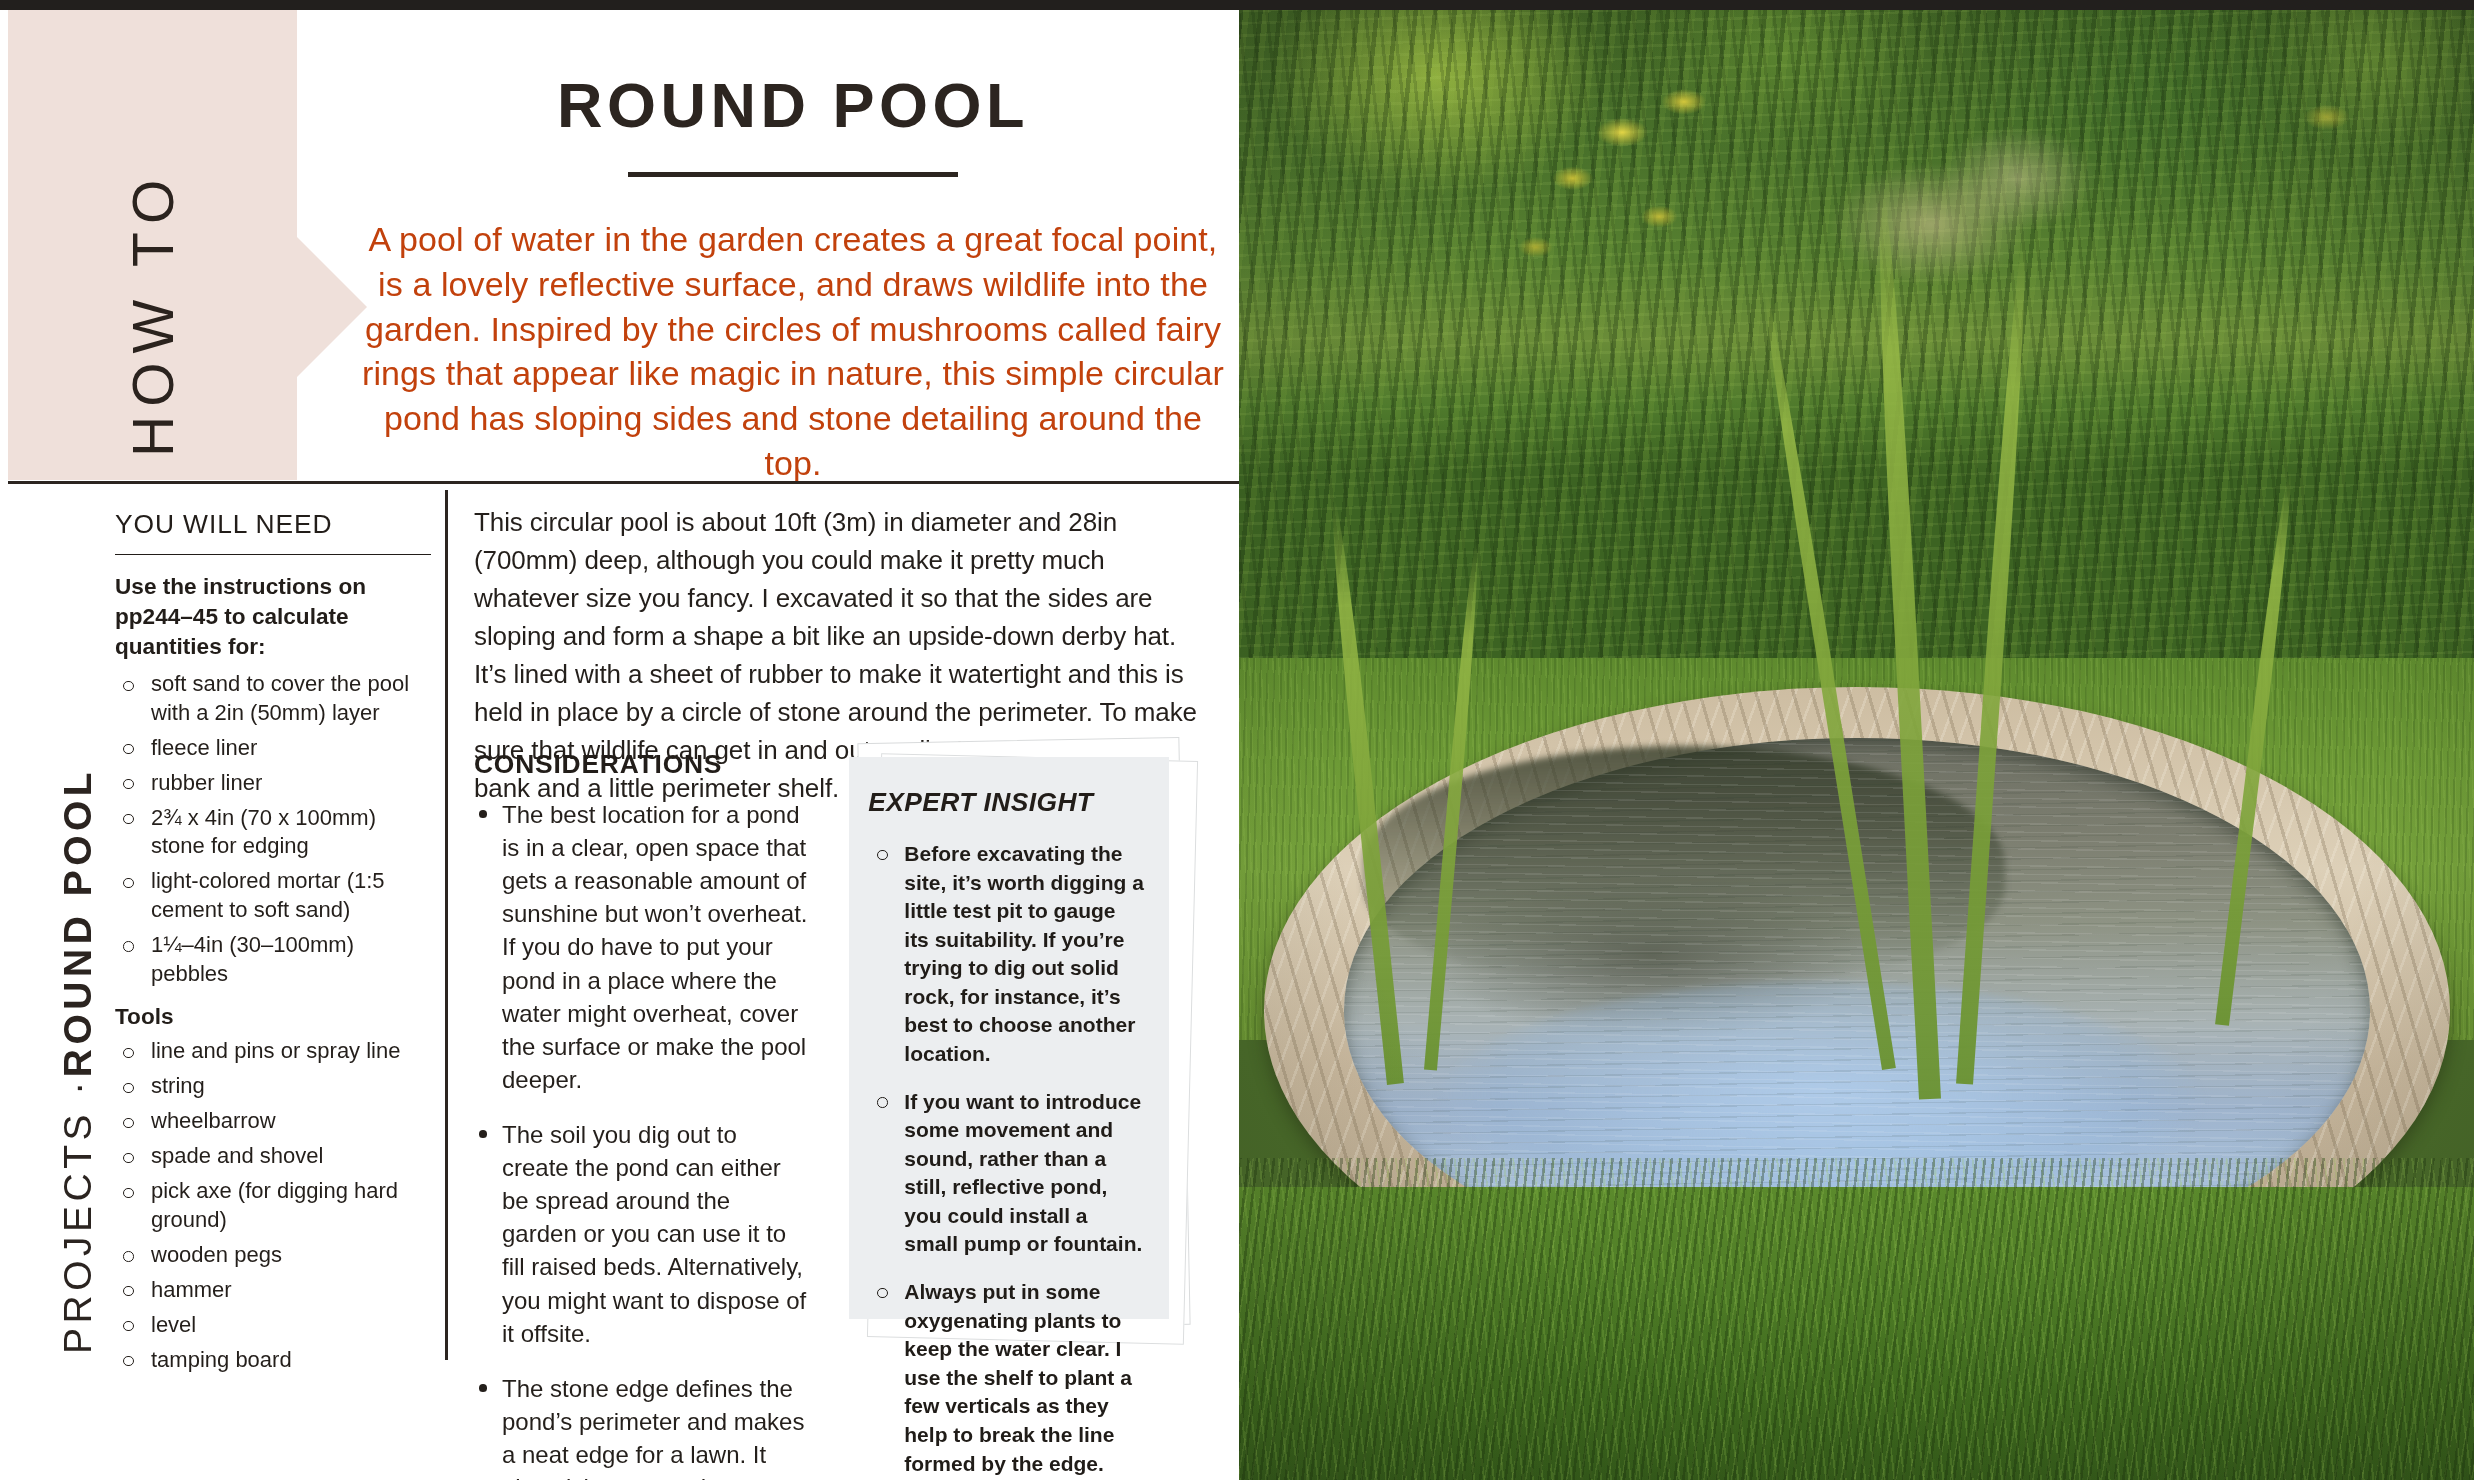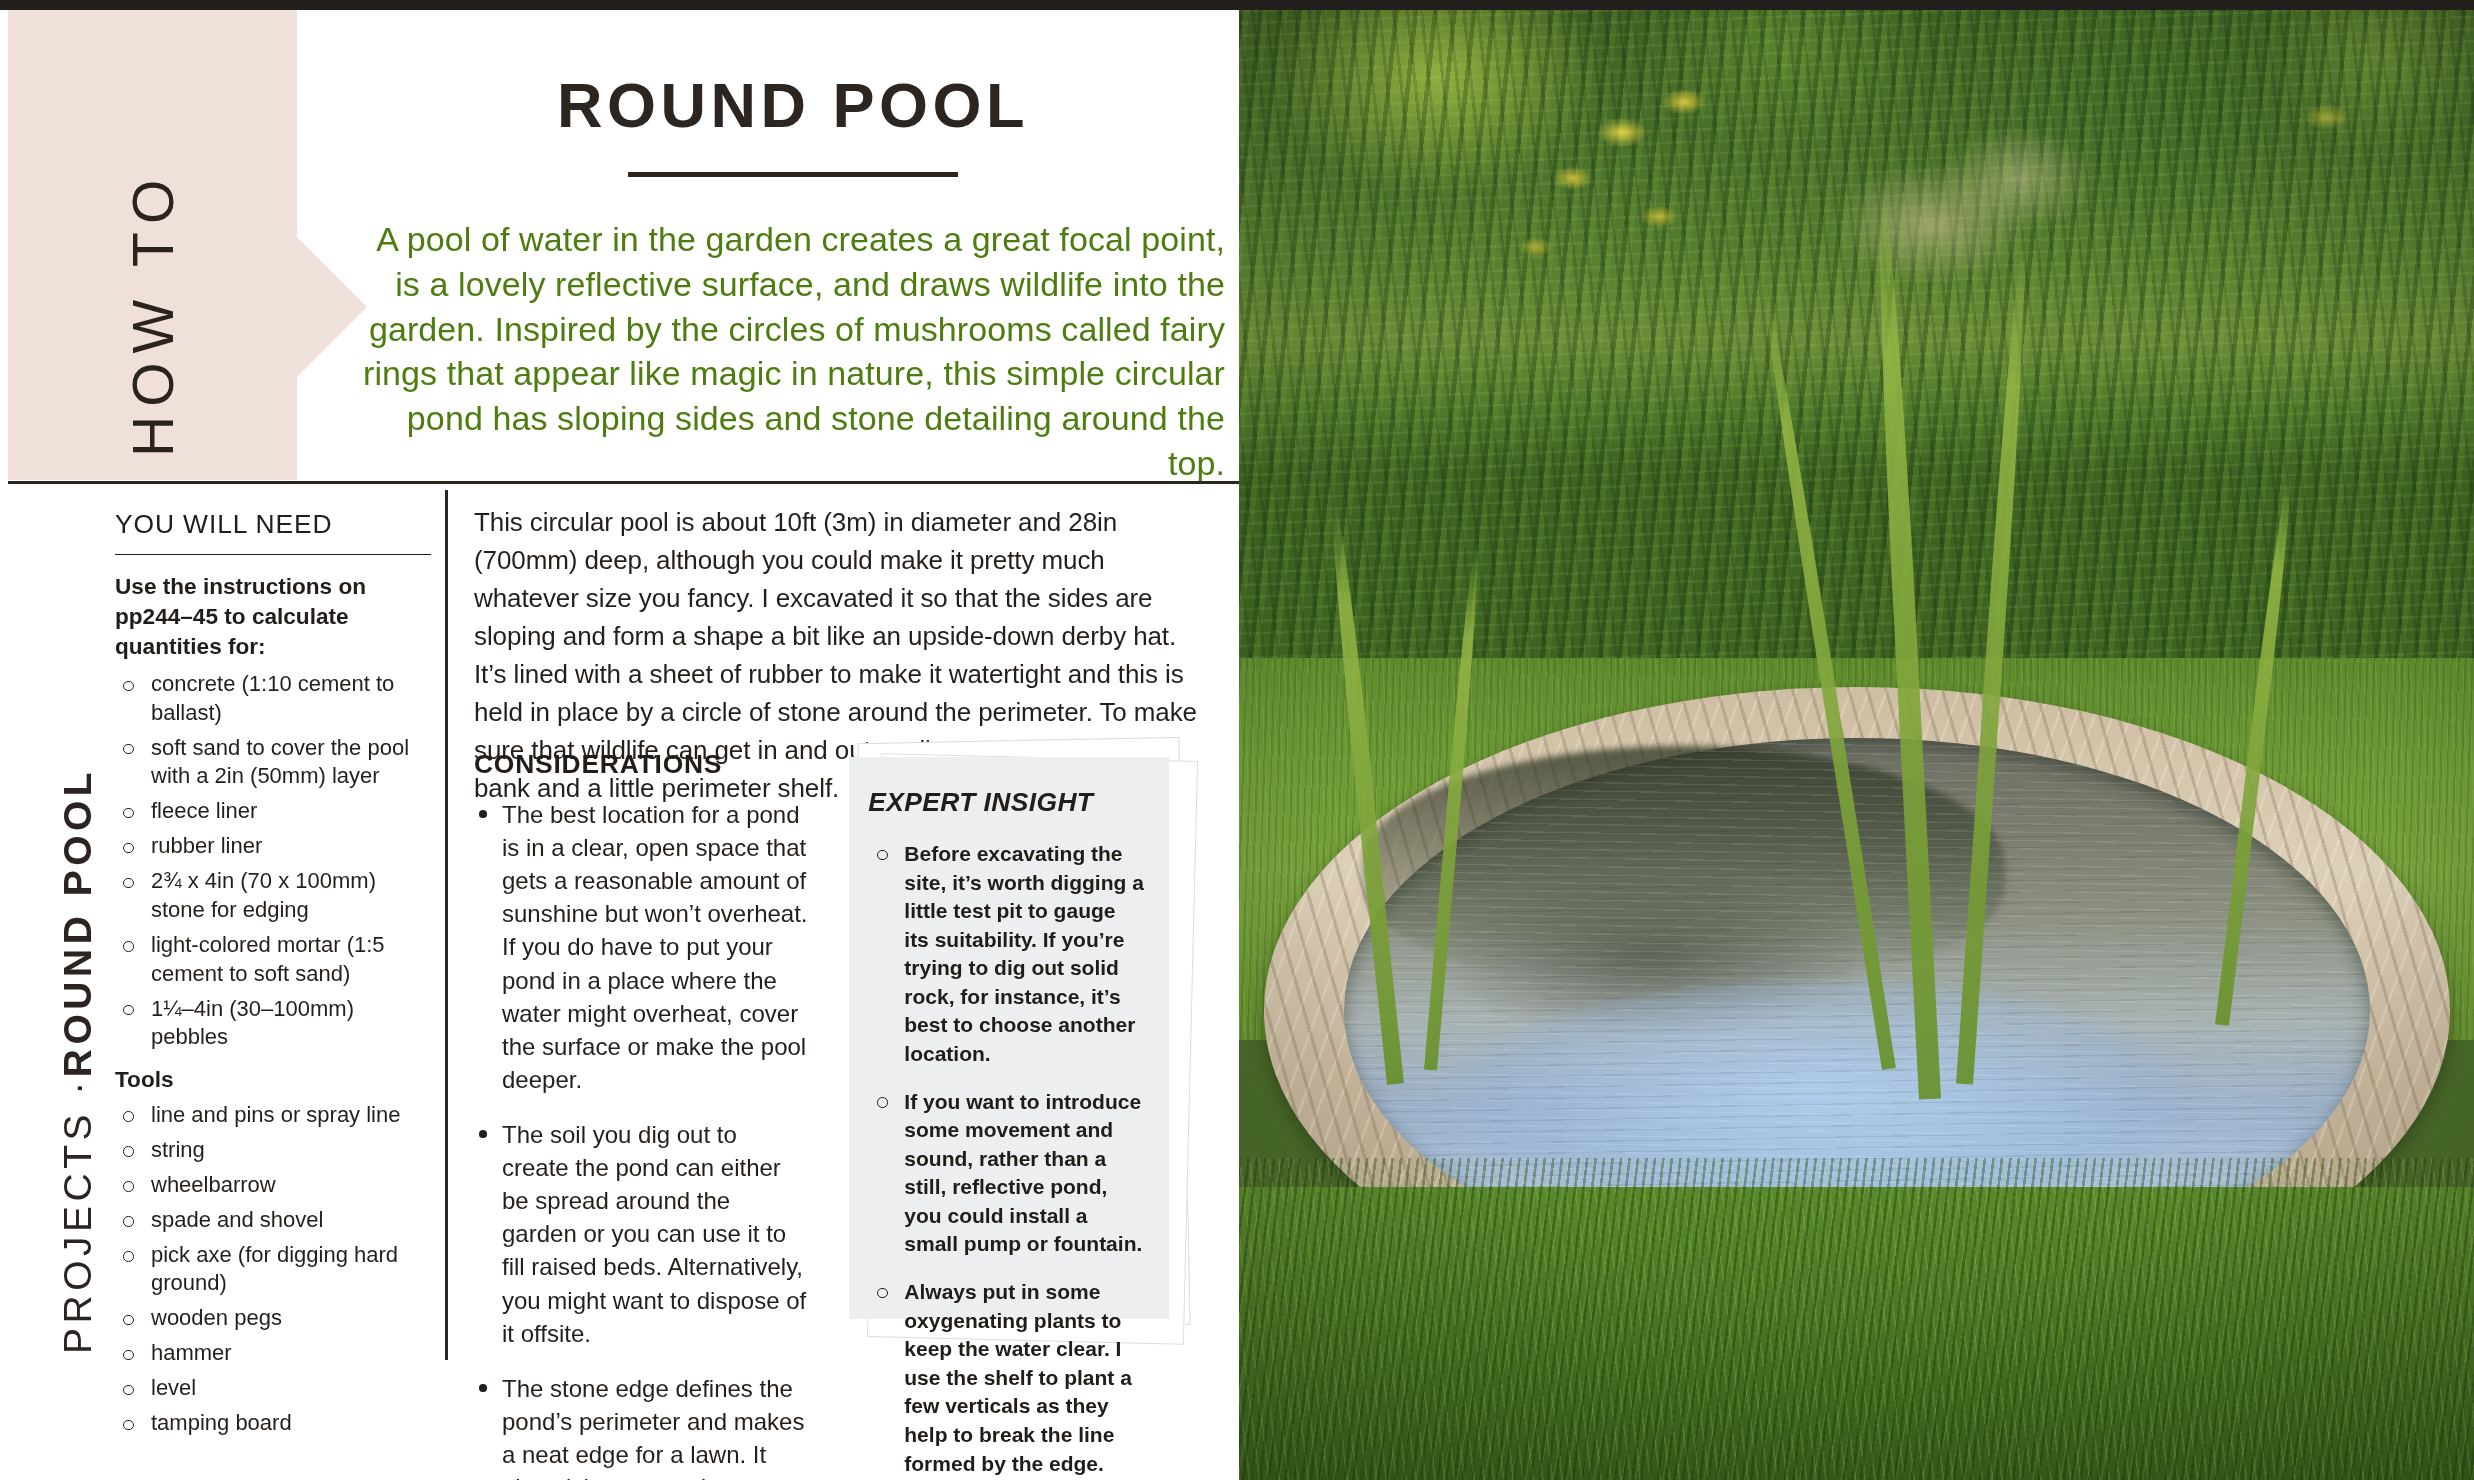--- a/index.html
+++ b/index.html
@@ -191,24 +191,23 @@
   }
   .title-rule {
     width: 330px; height: 4.5px;
     background: #2c2520;
     margin: 32px auto 0;
   }
   .standfirst {
     margin-top: 40px;
     font-size: 34px;
     line-height: 1.32;
-    color: #4d7c0f;
+    color: #c2410c;
     font-weight: 400;
     letter-spacing: 0.1px;
-    text-align: right;
   }
 
   
   .h-rule {
     position: absolute;
     left: 7.7px; top: 481px;
     width: 1231px; height: 3.2px;
     background: #2c2520;
   }
 
@@ -437,21 +436,20 @@
   <div class="running-head">
     <span class="rh-light">PROJECTS · </span>
       <span class="rh-bold">ROUND POOL</span>
   </div>
 
   <div class="ywn-col">
     <div class="ywn-head">YOU WILL NEED</div>
     <div class="ywn-rule"></div>
     <div class="ywn-intro">Use the instructions on pp244–45 to calculate quantities for:</div>
     <ul class="circ-list" id="materials-list">
-        <li>concrete (1:10 cement to ballast)</li>
         <li>soft sand to cover the pool with a 2in (50mm) layer</li>
         <li>fleece liner</li>
         <li>rubber liner</li>
         <li>2¾ x 4in (70 x 100mm) stone for edging</li>
         <li>light-colored mortar (1:5 cement to soft sand)</li>
         <li>1¼–4in (30–100mm) pebbles</li>
       </ul>
     <div class="ywn-sub">Tools</div>
     <ul class="circ-list tools-list" id="tools-list">
         <li>line and pins or spray line</li>

